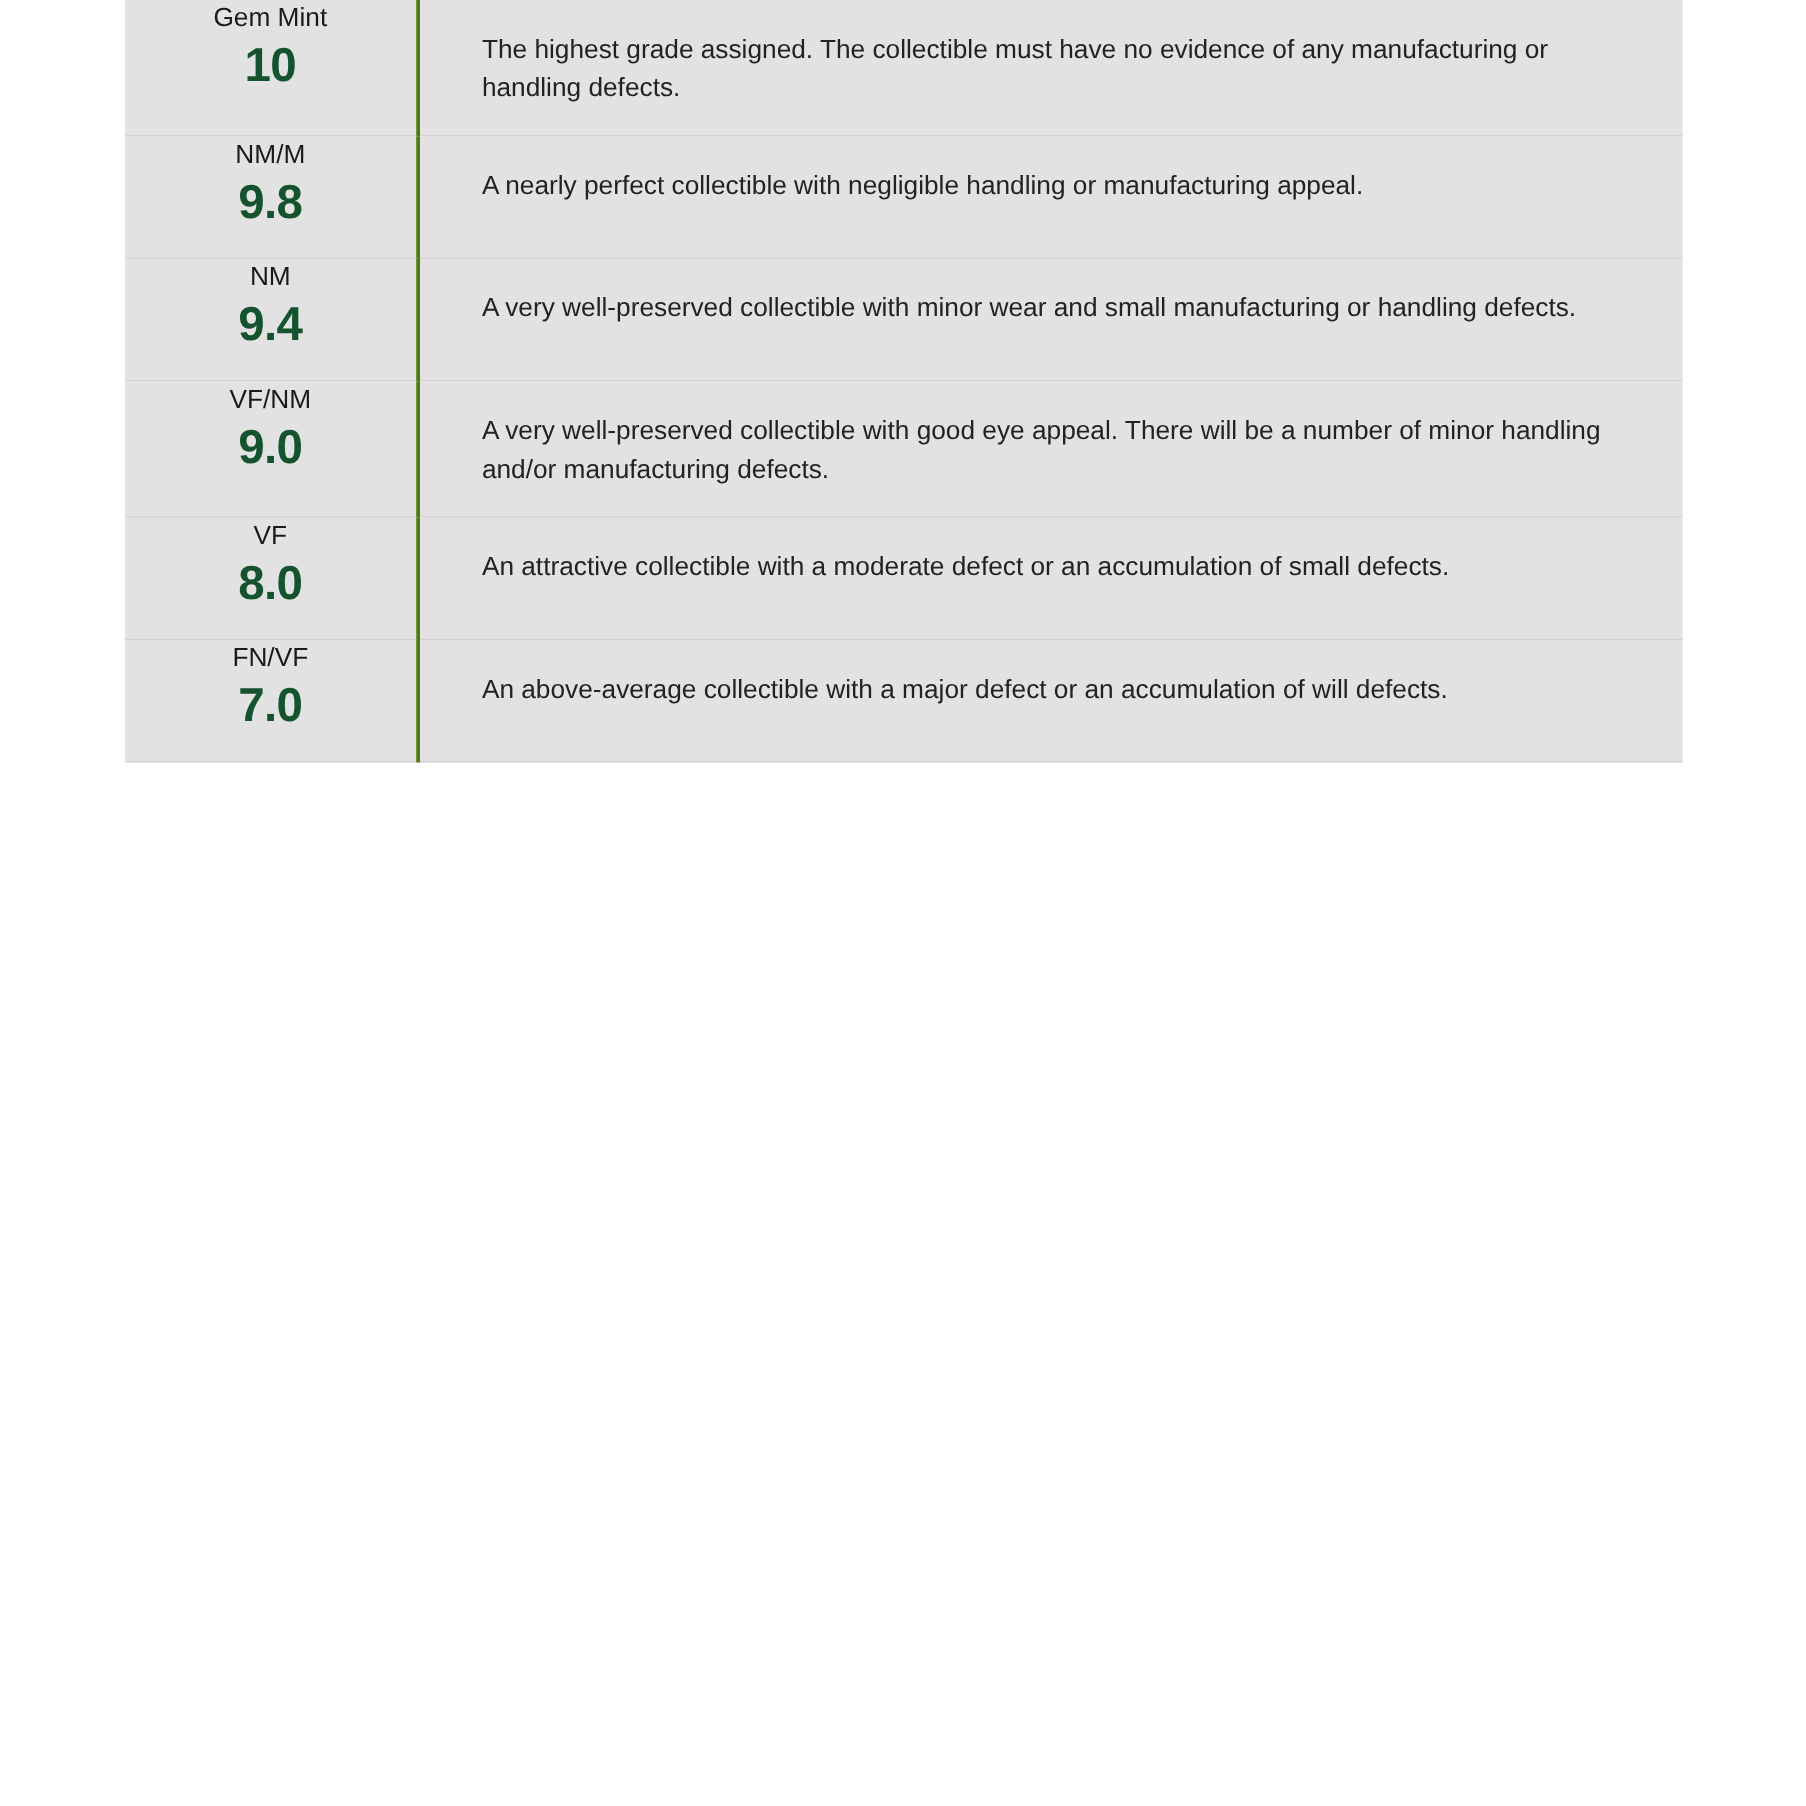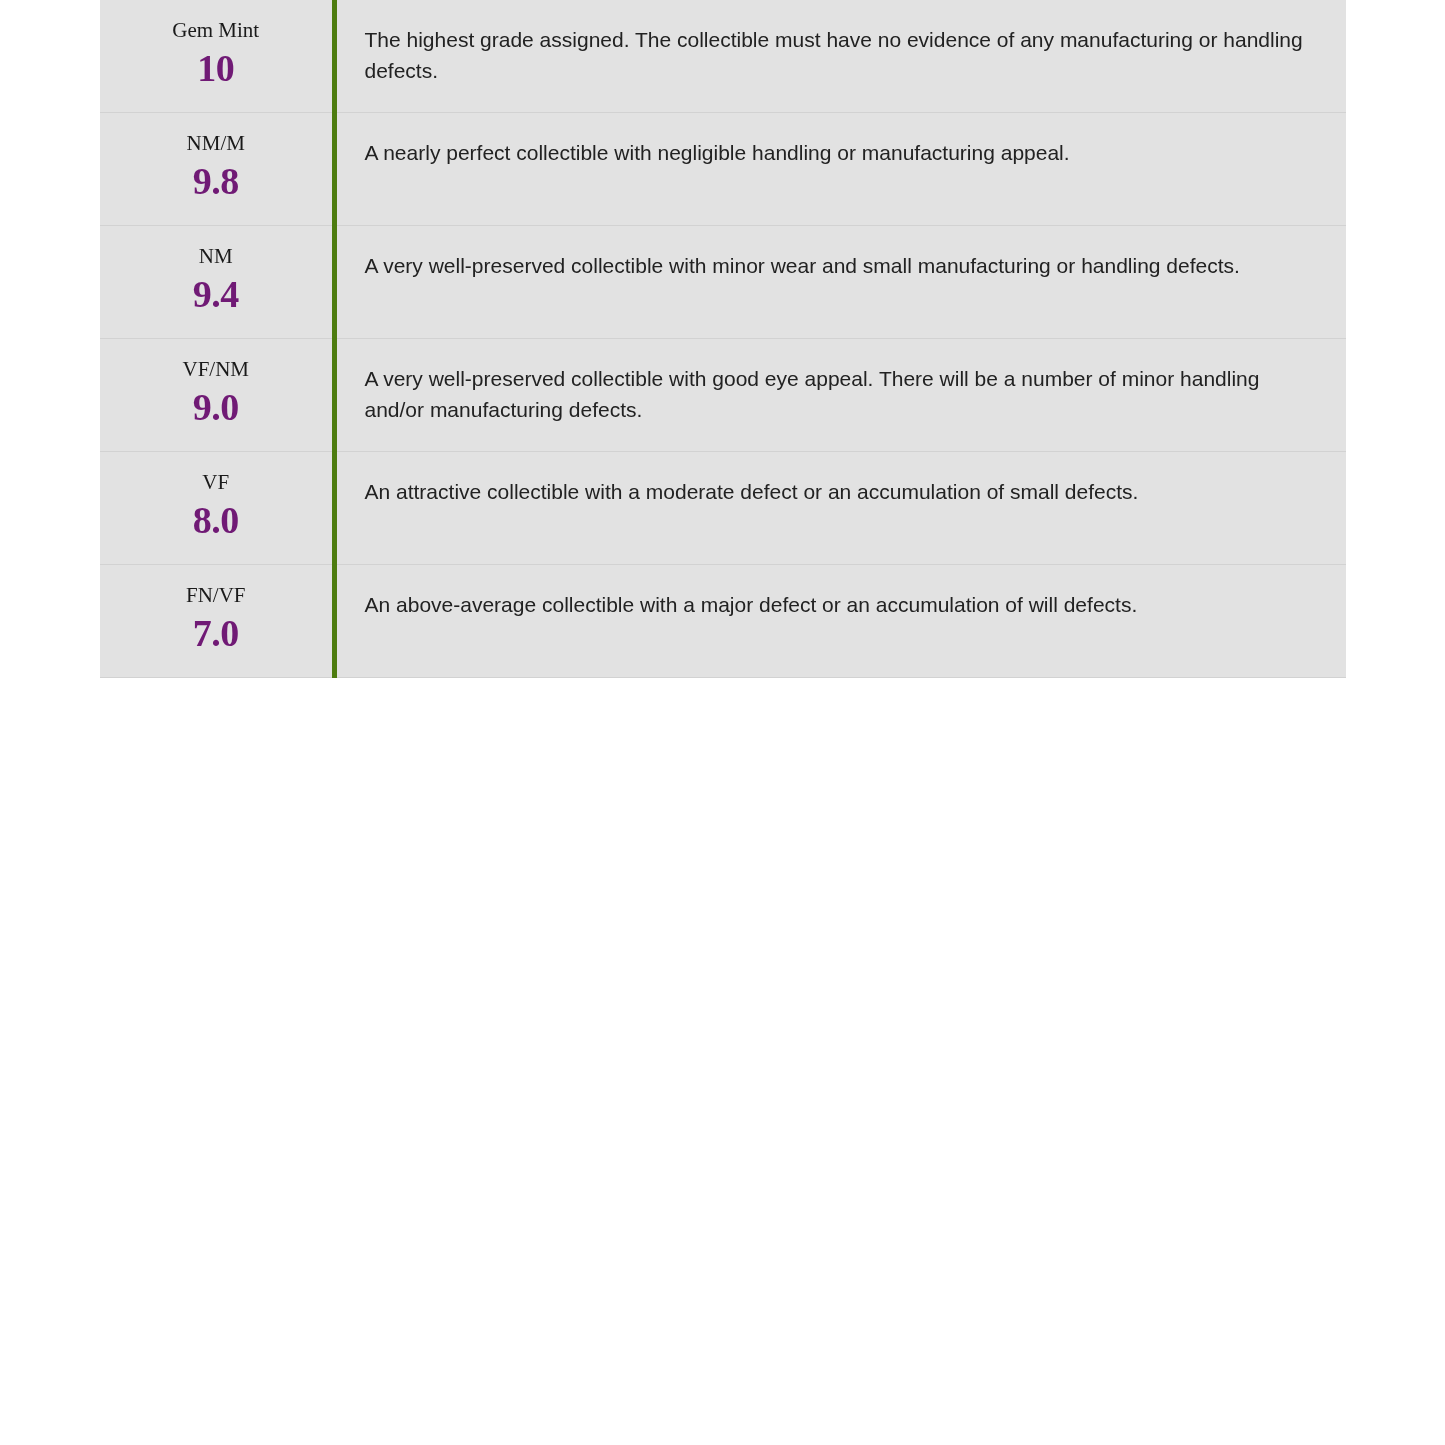--- a/index.html
+++ b/index.html
@@ -37,40 +37,39 @@
   .grade-row.alt-light .cell {
     background: #fafafa;
   }
   .cell {
     border-bottom: 1px solid #d2d2d2;
     box-sizing: border-box;
   }
   .cell-grade {
     width: 234px;
     text-align: center;
-    padding: 16px 10px 22px 10px;
-    border-right: 5px solid #4d7c0f;
-    font-family: Liberation Serif, serif;
+    padding: 1px 10px 22px 10px;
+    border-right: 3px solid #4d7c0f;
   }
   .grade-label {
     font-size: 21px;
     color: #1a1a1a;
     line-height: 28px;
     font-weight: 400;
   }
   .grade-number {
     font-size: 38px;
     font-weight: bold;
-    color: #701a75;
+    color: #14532d;
     line-height: 44px;
     margin-top: 2px;
     letter-spacing: -0.5px;
   }
   .cell-desc {
-    padding: 24px 40px 22px 28px;
+    padding: 24px 40px 22px 50px;
     margin-left: 24px;
   }
   .desc-text {
     font-size: 21px;
     line-height: 31px;
     color: #222222;
   }
 </style>
 </head>
 <body>

